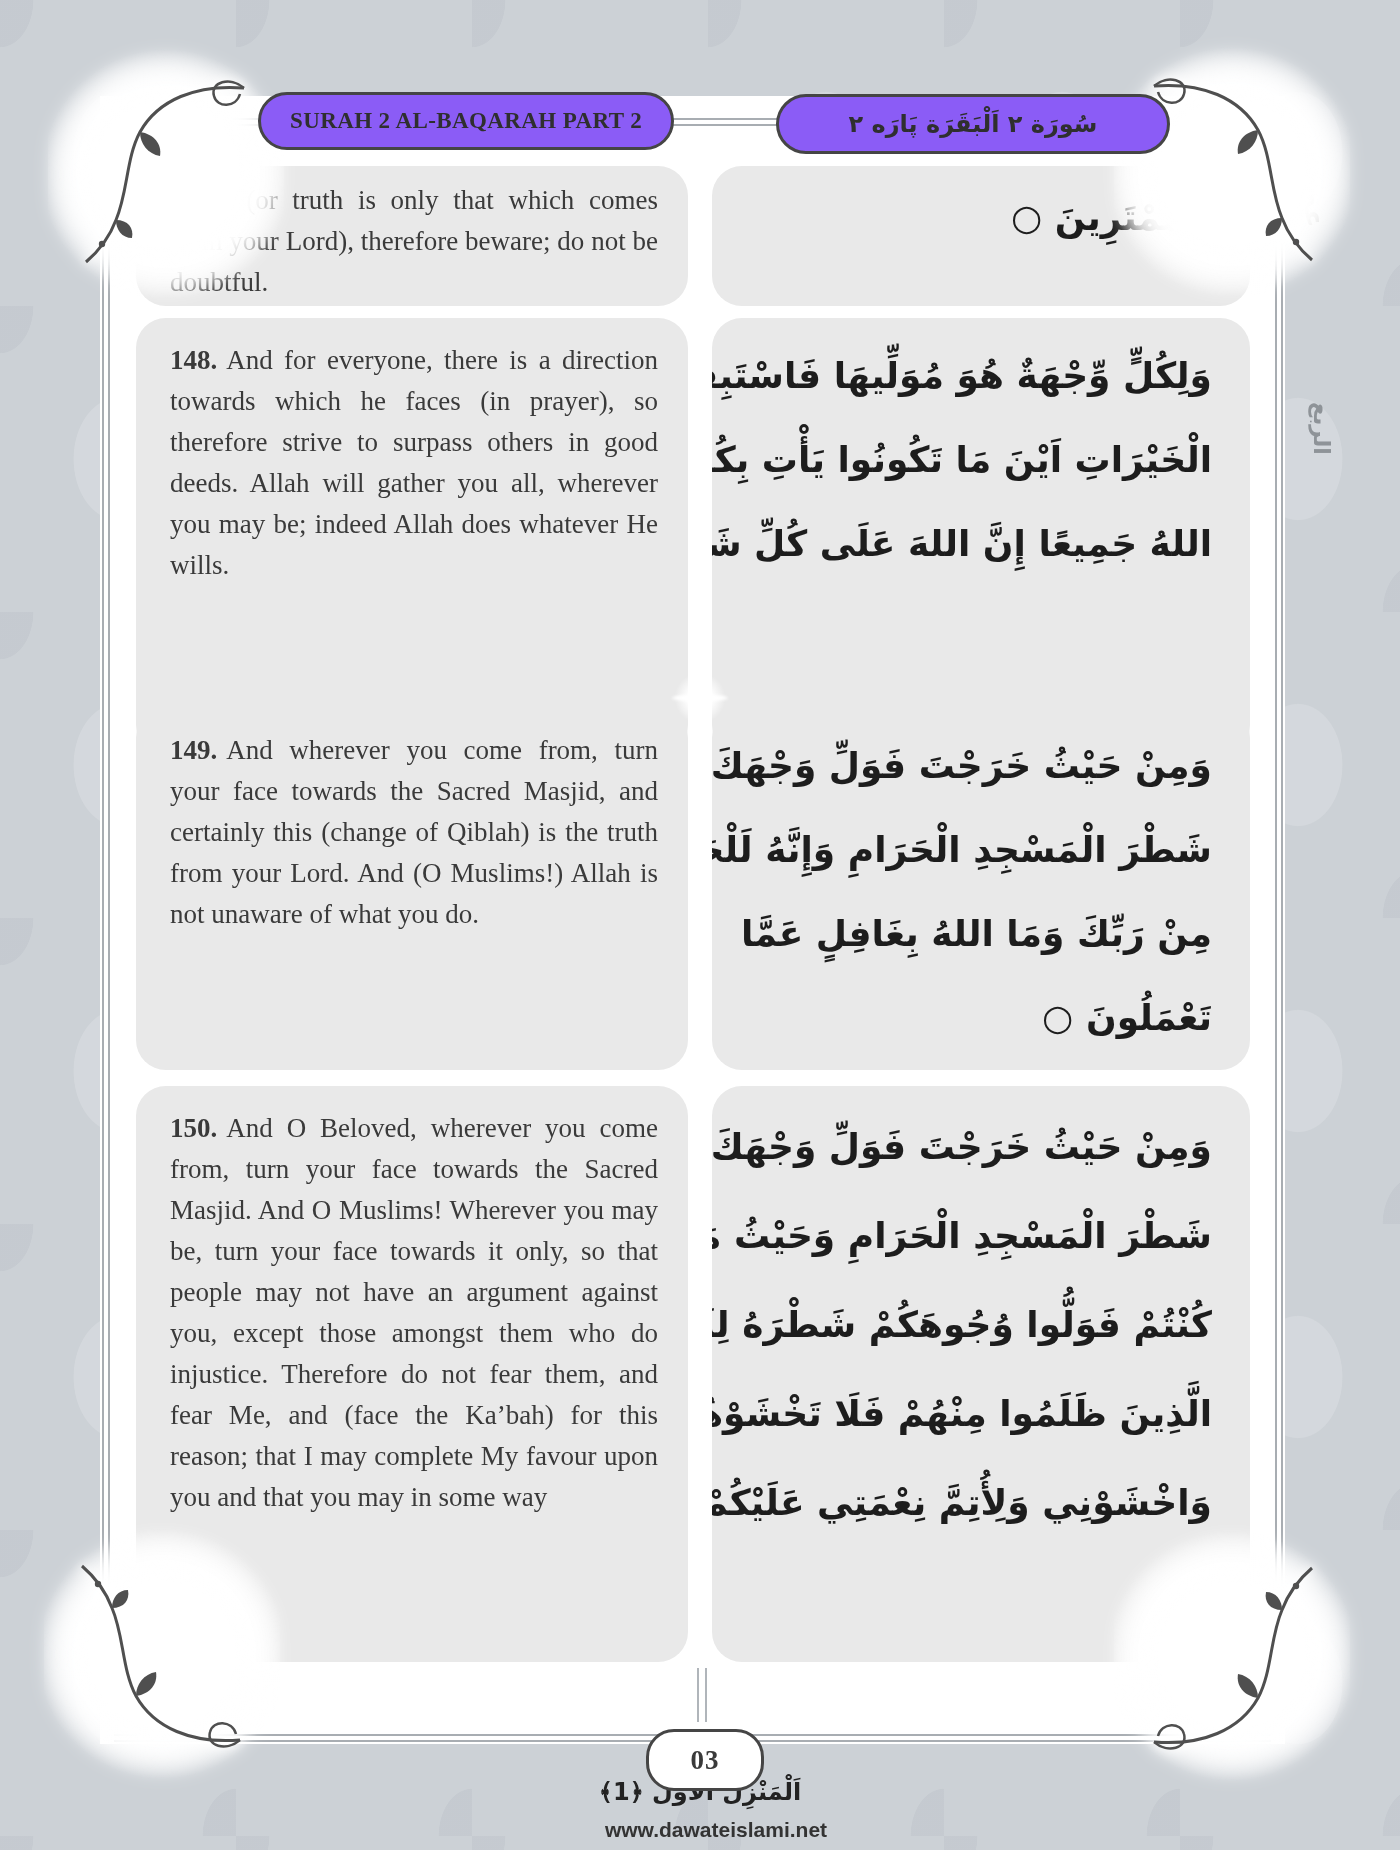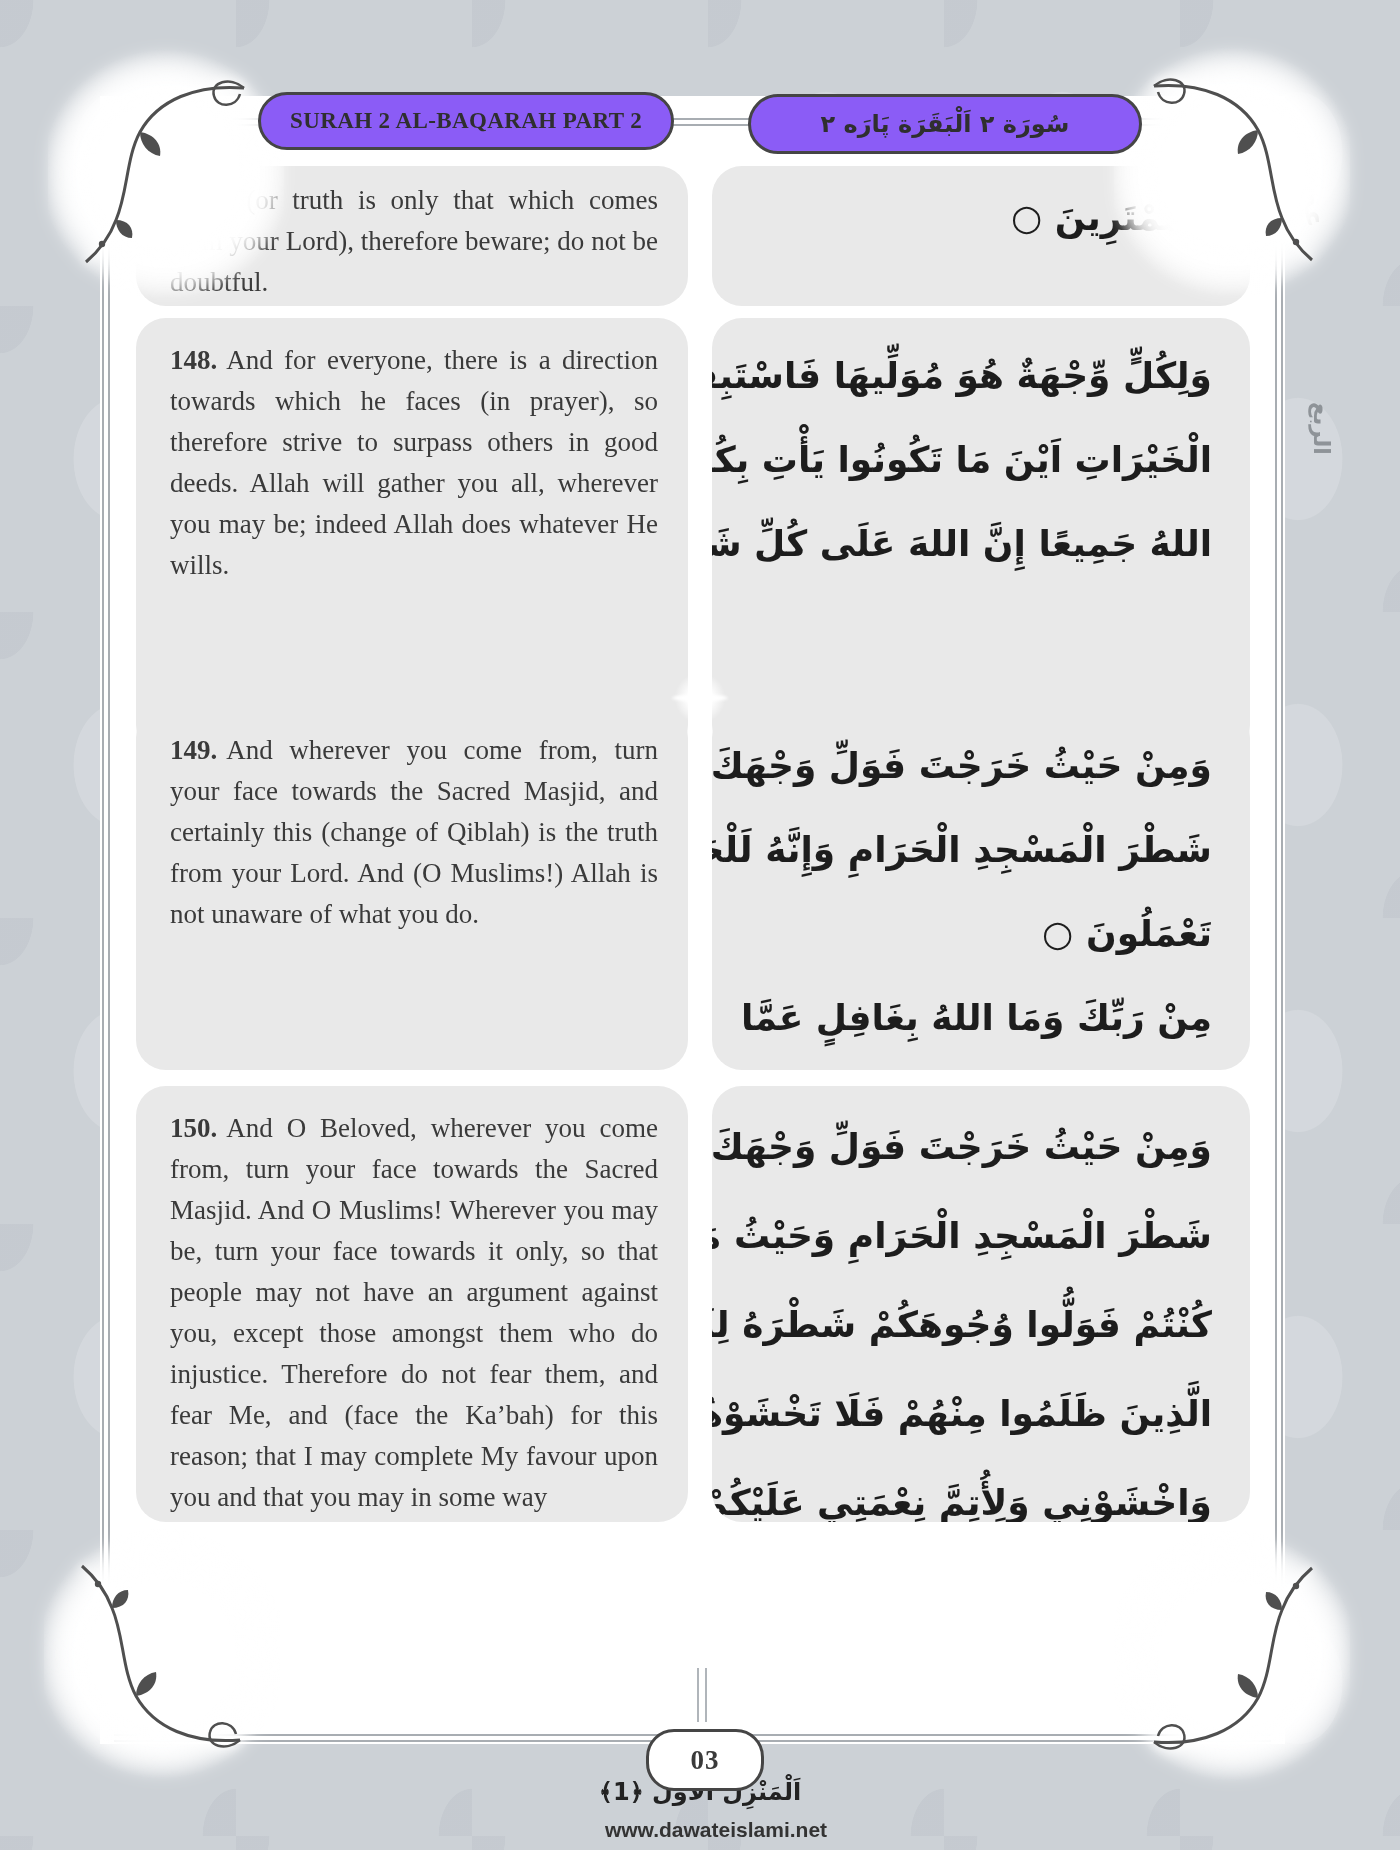--- a/index.html
+++ b/index.html
@@ -37,29 +37,29 @@
   .corner.br{left:1142px;top:1556px;transform:rotate(180deg);}
 
   .stem{position:absolute;left:697px;top:1668px;width:6px;height:54px;background:#fff;
         border-left:2px solid #b0b5ba;border-right:2px solid #b0b5ba;z-index:3;}
 
   
   .banner{position:absolute;background:#8b5cf6;border:3px solid #454545;border-radius:30px;
           display:flex;align-items:center;justify-content:center;z-index:5;}
   .banner-en{left:258px;top:92px;width:410px;height:52px;}
   .banner-en span{font-weight:bold;font-size:23px;letter-spacing:.4px;color:#2f2f2f;}
-  .banner-ar{left:748px;top:94px;width:388px;height:54px;align-items:center;}
+  .banner-ar{left:776px;top:94px;width:388px;height:54px;align-items:center;}
   .banner-ar span{font-family:"DejaVu Sans",sans-serif;font-weight:bold;font-size:24px;color:#2f2f2f;}
 
   
   .row{position:absolute;left:136px;width:1114px;}
   .row1{top:166px;height:140px;}
   .row2{top:318px;height:437px;}
   .row3{top:702px;height:362px;margin-top:6px;}
-  .row4{top:1086px;height:436px;}
+  .row4{top:1086px;height:576px;}
   .block{position:absolute;top:0;bottom:0;background:#e9e9e9;border-radius:30px;box-sizing:border-box;}
   .block.en{left:0;width:552px;padding:22px 30px 0 34px;
             font-size:27px;line-height:41px;color:#3a3a3a;text-align:justify;}
   .row1 .block.en{padding-top:14px;}
   .block.en p{margin:0;}
   .vnum{font-weight:bold;margin-right:9px;}
   .block.ar{left:576px;width:538px;padding:16px 38px 0 22px;
             font-family:"DejaVu Sans",sans-serif;font-weight:bold;color:#1d1d1d;
             font-size:36px;text-align:right;overflow:hidden;}
   .block.ar .aline{line-height:84px;white-space:nowrap;}
@@ -165,22 +165,22 @@
     </div>
   </div>
 
   <div class="row row3">
     <div class="block en">
       <p><b class="vnum">149.</b><span>And wherever you come from, turn your face towards the Sacred Masjid, and certainly this (change of Qiblah) is the truth from your Lord. And (O Muslims!) Allah is not unaware of what you do.</span></p>
     </div>
     <div class="block ar" dir="rtl" lang="ar">
       <div class="aline">وَمِنْ حَيْثُ خَرَجْتَ فَوَلِّ وَجْهَكَ</div>
       <div class="aline">شَطْرَ الْمَسْجِدِ الْحَرَامِ وَإِنَّهُ لَلْحَقُّ</div>
+      <div class="aline">مِنْ رَبِّكَ وَمَا اللهُ بِغَافِلٍ عَمَّا</div>
       <div class="aline">تَعْمَلُونَ ○</div>
-      <div class="aline">مِنْ رَبِّكَ وَمَا اللهُ بِغَافِلٍ عَمَّا</div>
     </div>
   </div>
 
   <div class="row row4">
     <div class="block en">
       <p><b class="vnum">150.</b><span>And O Beloved, wherever you come from, turn your face towards the Sacred Masjid. And O Muslims! Wherever you may be, turn your face towards it only, so that people may not have an argument against you, except those amongst them who do injustice. Therefore do not fear them, and fear Me, and (face the Ka’bah) for this reason; that I may complete My favour upon you and that you may in some way</span></p>
     </div>
     <div class="block ar" dir="rtl" lang="ar">
       <div class="aline">وَمِنْ حَيْثُ خَرَجْتَ فَوَلِّ وَجْهَكَ</div>
       <div class="aline">شَطْرَ الْمَسْجِدِ الْحَرَامِ وَحَيْثُ مَا</div>

